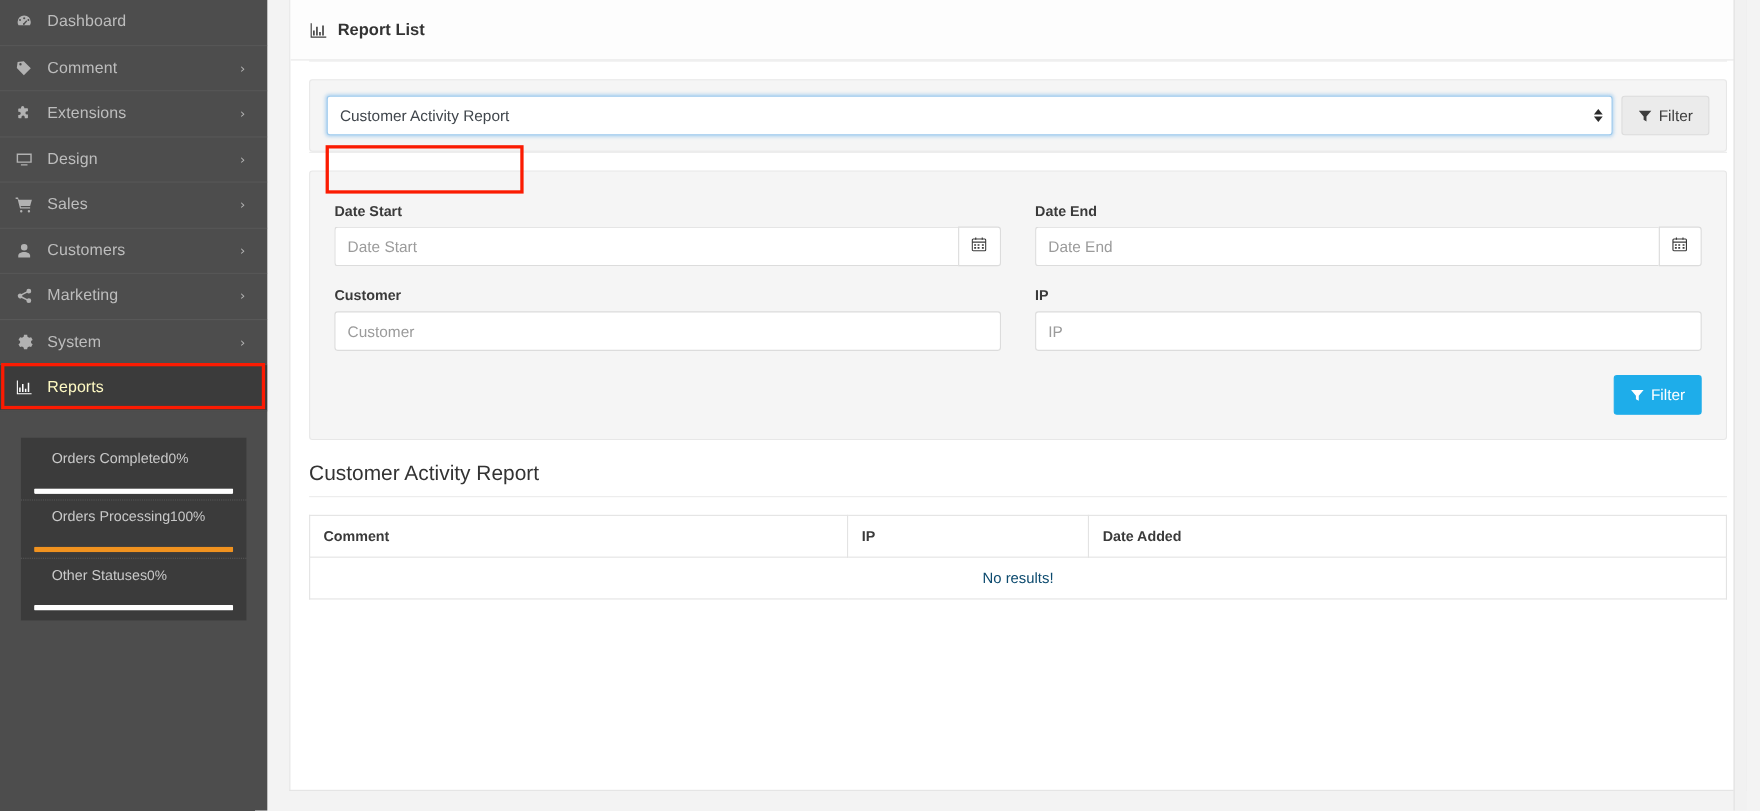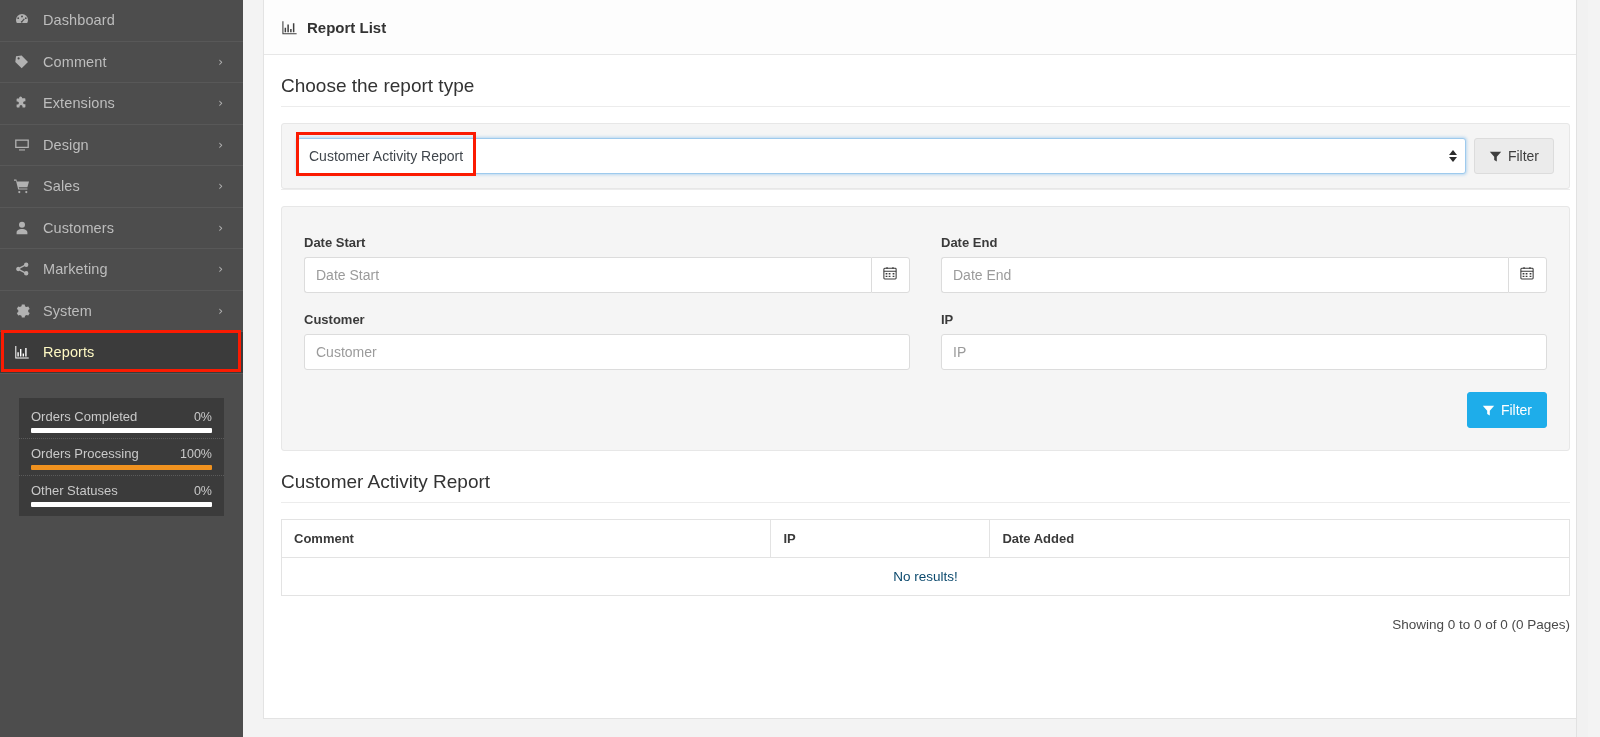--- a/index.html
+++ b/index.html
@@ -70,25 +70,26 @@
     left: 19px;
     top: 398px;
     width: 205px;
     background: #3b3b3b;
     padding: 11px 0 4px 0;
   }
   .stat-row { padding: 0 12px 5px 12px; }
   .stat-row + .stat-row { border-top: 1px dotted #5b5b5b; padding-top: 7px; }
   .stat-head {
     display: flex;
-    justify-content: space-between;
+    justify-content: flex-start;
     align-items: baseline;
     color: #c9c9c9;
     font-size: 13px;
-    padding-bottom: 4px;
+    padding-bottom: 20px;
+    margin-left: 16px;
   }
   .stat-pct { color: #c9c9c9; font-size: 12.5px; }
   .stat-track {
     height: 5px;
     background: #2c2c2c;
     border-radius: 1px;
     overflow: hidden;
   }
   .stat-fill { height: 5px; }
 
@@ -419,21 +420,20 @@
     <div id="page-head">
       <span class="ph-ico">
         <svg width="17" height="17" viewBox="0 0 16 16">
             <path fill="currentColor" d="M1.3 2h1v11.4h12.4v1H1.3z"></path>
             <path fill="currentColor" d="M3.4 8.2h1.4v4.2H3.4zm2.6-3.1h1.4v7.3H6zm2.6 4.3H10v3H8.6zm2.6-5.5h1.4v8.5h-1.4z"></path>
           </svg>
       </span>
       <span class="ph-title">Report List</span>
     </div>
 
-    <h2 class="sec-title">Choose the report type</h2>
     <div class="sec-rule"></div>
 
     <div class="panel" id="type-panel">
       <div class="sel-wrap">
         <select class="rpt-select" id="report-select"><option>Customer Activity Report</option><option>Customer Orders Report</option><option>Customer Reward Points Report</option><option>Customer Searches Report</option><option>Customer Transaction Report</option><option>Customers Online Report</option><option>Products Purchased Report</option><option>Products Viewed Report</option><option>Sales Report</option><option>Shipping Report</option><option>Returns Report</option><option>Tax Report</option><option>Coupon Report</option><option>Marketing Report</option></select>
         <span class="sel-arrows">
             <i class="up"></i>
             <i class="dn"></i>
           </span>
       </div>
@@ -520,21 +520,20 @@
           </tr>
         </thead>
         <tbody>
           <tr>
             <td colspan="3">No results!</td>
           </tr>
         </tbody>
       </table>
     </div>
 
-    <div class="pager">Showing 0 to 0 of 0 (0 Pages)</div>
 
   </main>
 
   <div id="scroll-strip"></div>
 
   <div class="annot" style="left:1px;  top:330px; width:240px; height:42px;"></div>
   <div class="annot" style="left:296px; top:132px; width:180px; height:44px;"></div>
 
 </div>
 

